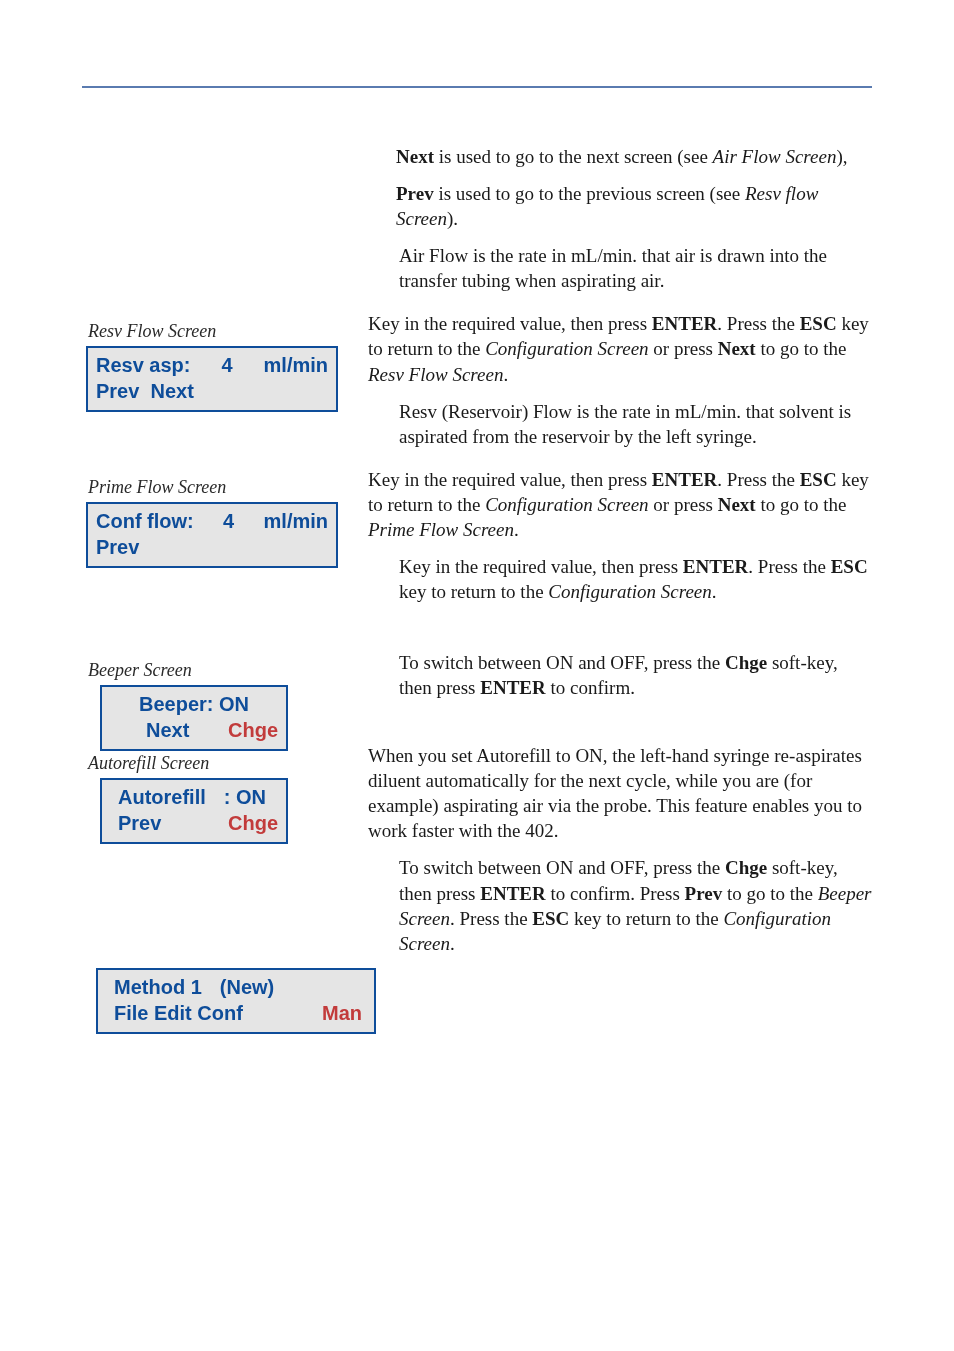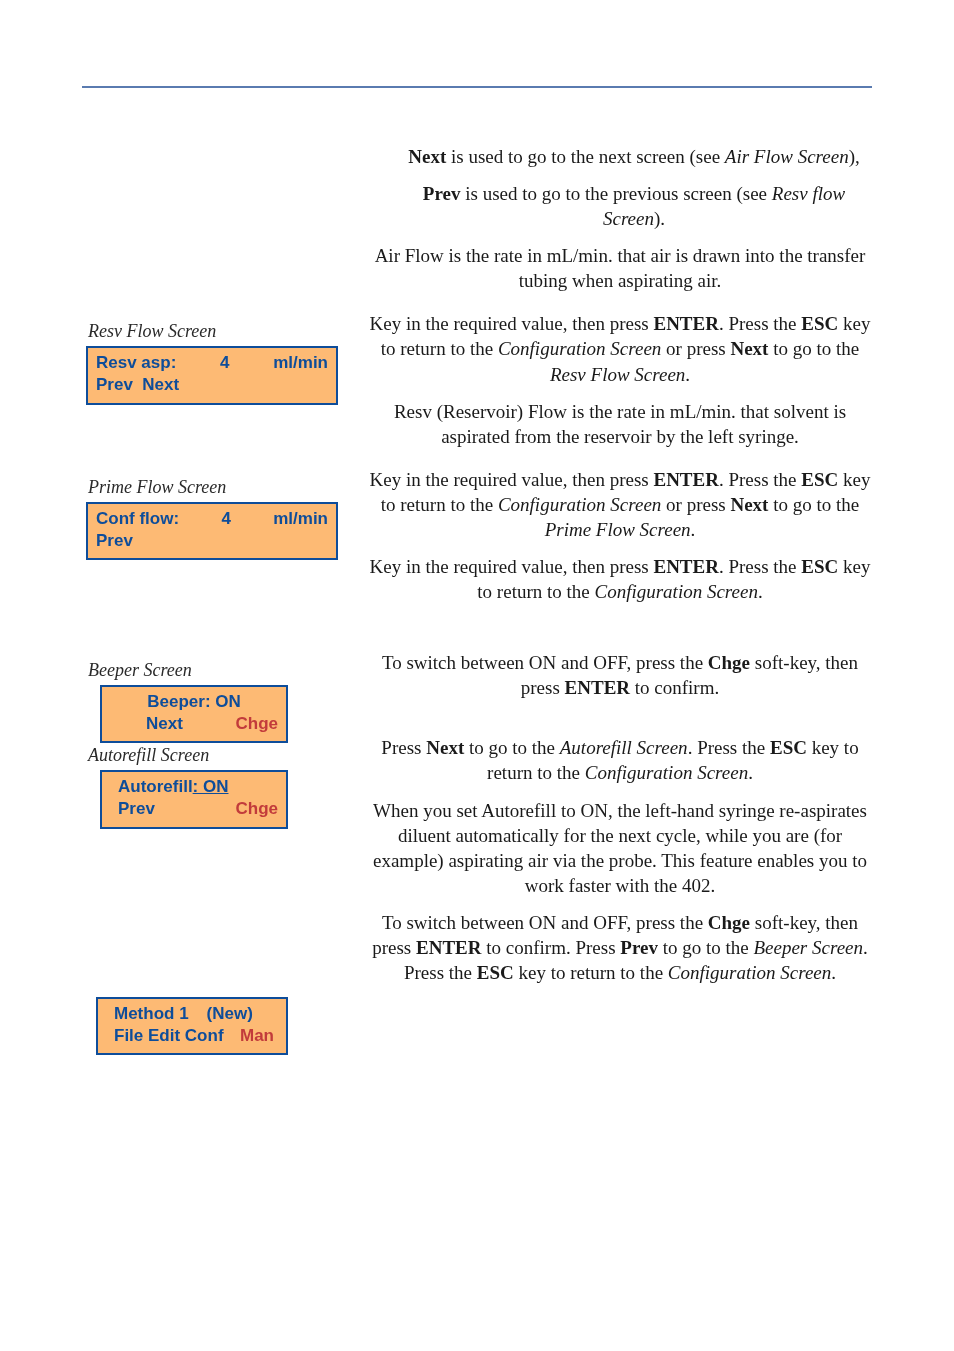--- a/index.html
+++ b/index.html
@@ -37,54 +37,54 @@
     width: 268px;
     min-width: 268px;
     padding-left: 4px;
   }
   .right {
     flex: 1;
     font-size: 19px;
     line-height: 1.32;
     font-family: "Palatino Linotype", "Book Antiqua", Georgia, serif;
   }
-  .right p { margin: 0 0 12px 0; text-align: center; }
-  .right .gap { margin-bottom: 18px; }
+  .right p { margin: 0 0 12px 0; }
+  .right .gap { margin-bottom: 18px; margin-left: 31px; }
   .indent { padding-left: 28px; }
   .ital { font-style: italic; }
   .bold { font-weight: 700; }
 
   .caption {
     font-style: italic;
     font-size: 18px;
     color: #2a2a2a;
     margin: 10px 0 4px 2px;
     white-space: nowrap;
   }
 
   .lcd {
     border: 2px solid var(--blue);
     width: 252px;
     padding: 4px 8px 6px 8px;
     font-family: Verdana, Geneva, Tahoma, sans-serif;
     font-weight: 700;
-    font-size: 17px;
+    font-size: 20px;
     line-height: 1.3;
     color: var(--blue);
-    background: #fdba74;
+    background: #e5e5e5;
   }
   .lcd .line { display: flex; white-space: pre; }
   .lcd .l { flex: 0 0 auto; }
   .lcd .m { flex: 1; text-align: center; }
   .lcd .r { flex: 0 0 auto; text-align: right; }
   .lcd .red { color: var(--red); }
   .lcd .fullright { flex: 1; text-align: right; }
   .lcd .center-only { width:100%; text-align:center; }
   .lcd.narrow { width: 188px; margin-left: 14px; }
-  .lcd.mid   { width: 192px; margin-left: 10px; }
+  .lcd.mid   { width: 280px; margin-left: 10px; }
 </style>
 </head>
 <body>
 
 <div class="page">
   <div class="rule"></div>
 
   <div class="row">
     <div class="left"></div>
     <div class="right">
@@ -159,32 +159,29 @@
       </p>
     </div>
   </div>
 
   <div class="row" style="margin-top:-8px;">
     <div class="left">
       <div class="caption">Autorefill Screen</div>
       <div class="lcd narrow">
         <div class="line">
           <span class="l" style="padding-left:8px;">Autorefill</span>
-          <span class="l" style="text-decoration:underline;">: ON</span>
+          <span class="l" style="padding-left:18px;">: ON</span>
         </div>
         <div class="line">
           <span class="l" style="padding-left:8px;">Prev</span>
           <span class="fullright red">Chge</span>
         </div>
       </div>
     </div>
     <div class="right">
-      <p>
-        <span>Press </span><span class="bold">Next</span><span> to go to the </span><span class="ital">Autorefill Screen</span><span>. Press the </span><span class="bold">ESC</span><span> key to return to the </span><span class="ital">Configuration Screen</span><span>.</span>
-      </p>
       <p>When you set Autorefill to ON, the left-hand syringe re-aspirates diluent automatically for the next cycle, while you are (for example) aspirating air via the probe. This feature enables you to work faster with the 402.</p>
       <p class="gap">
         <span>To switch between ON and OFF, press the </span><span class="bold">Chge</span><span> soft-key, then press </span><span class="bold">ENTER</span><span> to confirm. Press </span><span class="bold">Prev</span><span> to go to the </span><span class="ital">Beeper Screen</span><span>. Press the </span><span class="bold">ESC</span><span> key to return to the </span><span class="ital">Configuration Screen</span><span>.</span>
       </p>
     </div>
   </div>
 
   <div class="row" style="margin-top:-6px;">
     <div class="left">
       <div class="lcd mid">

